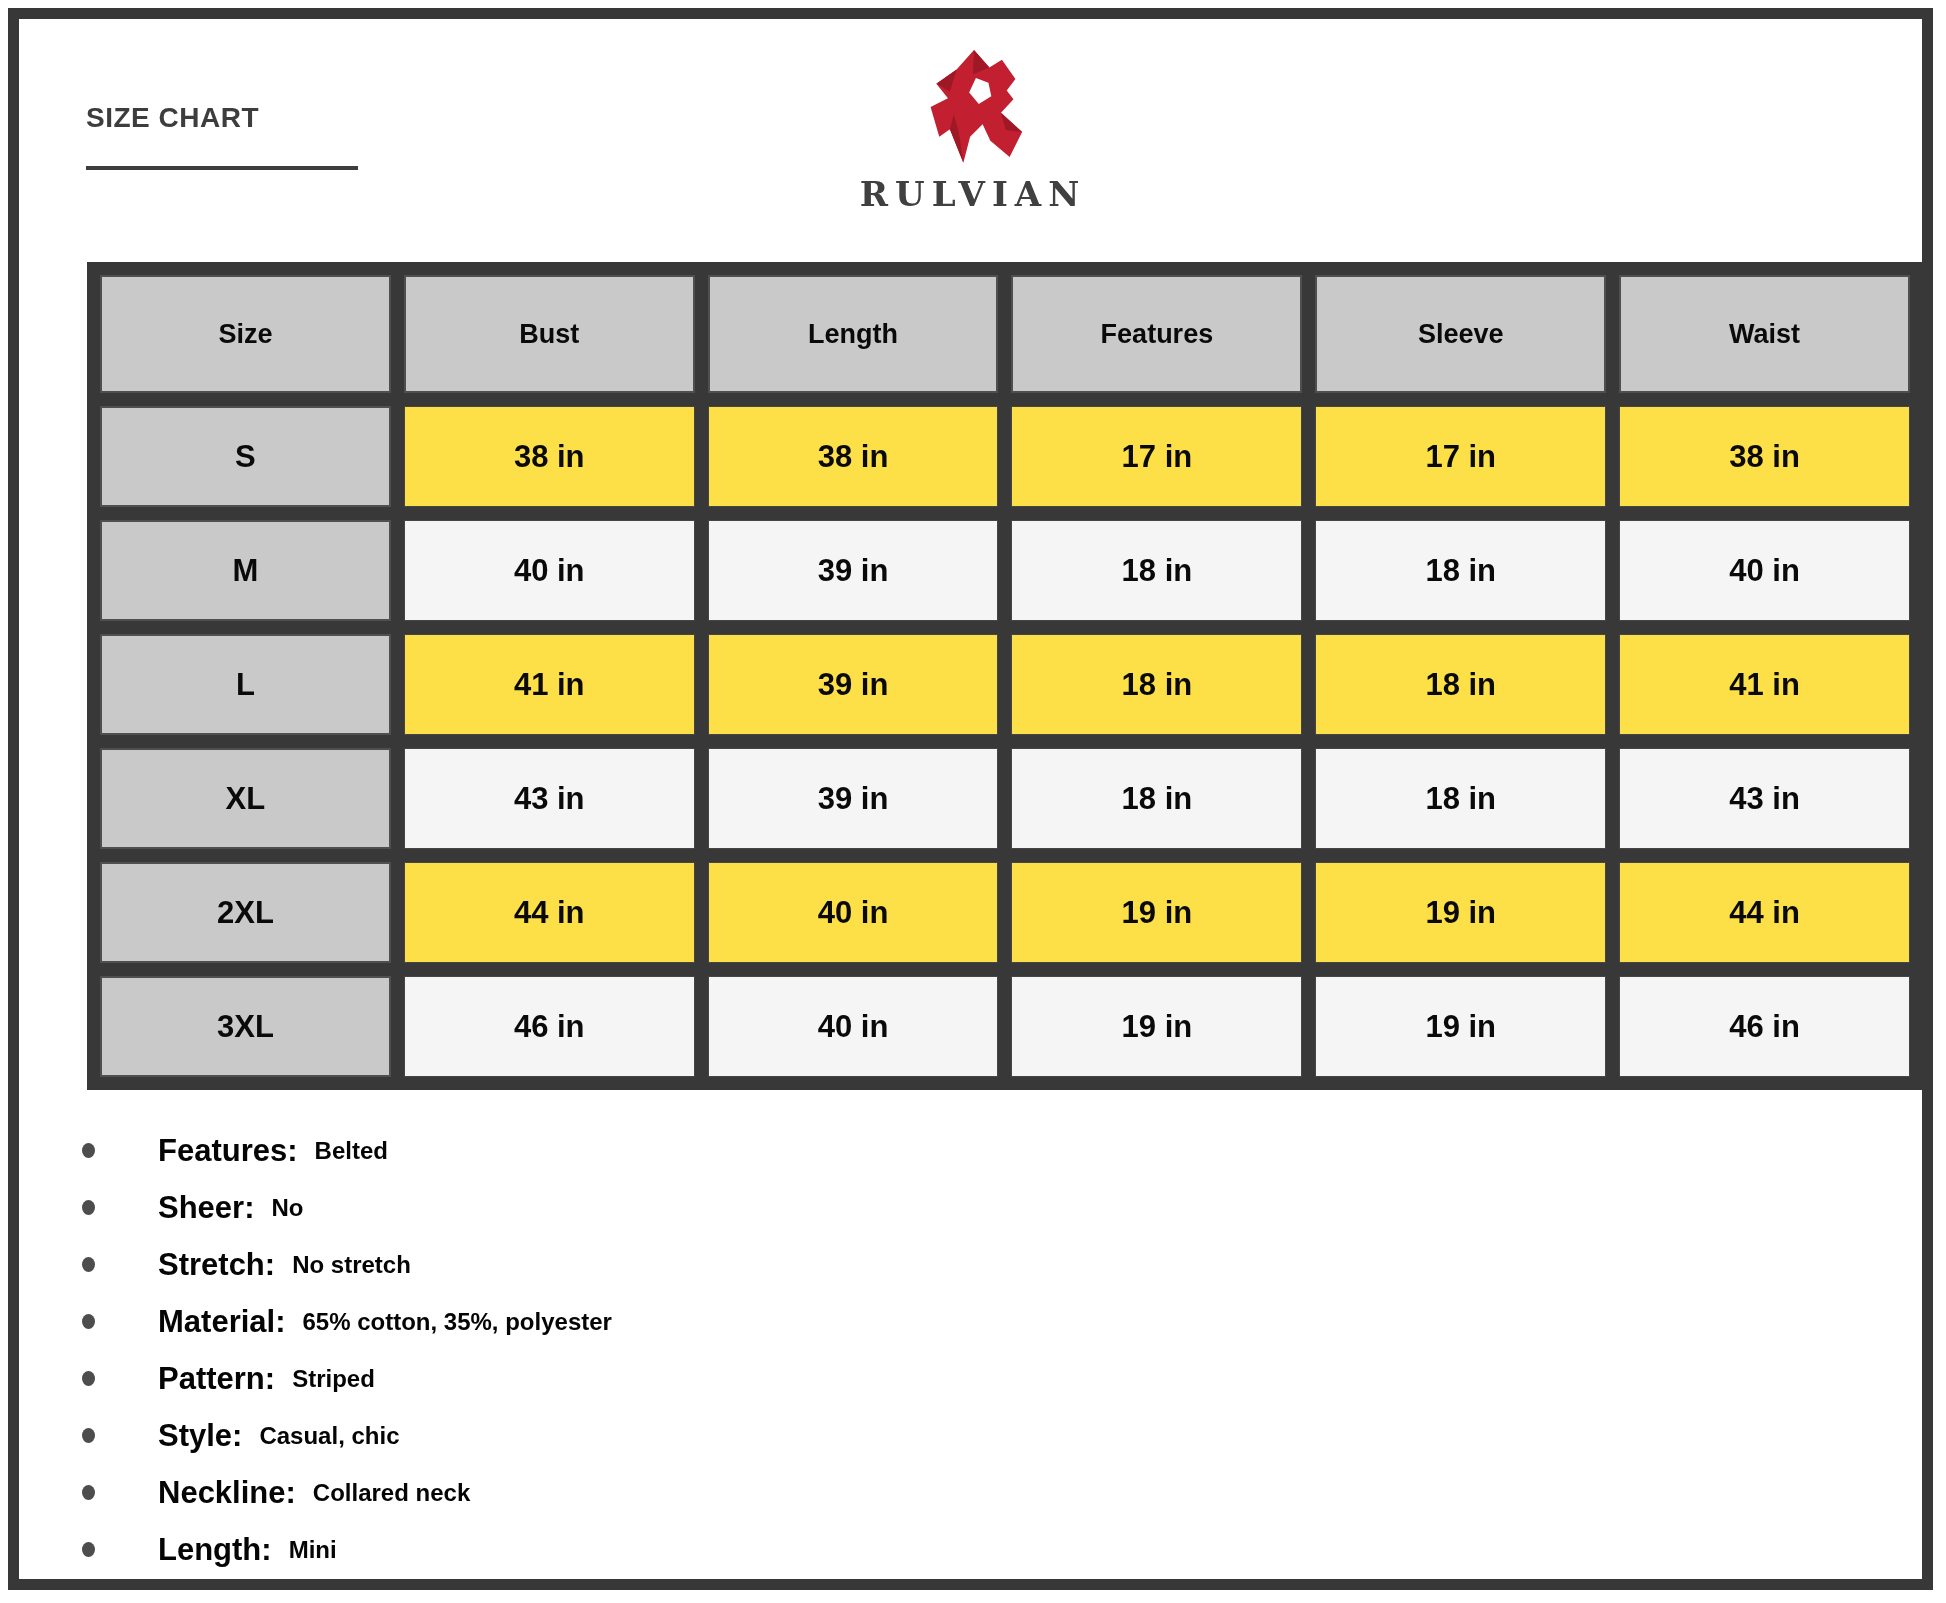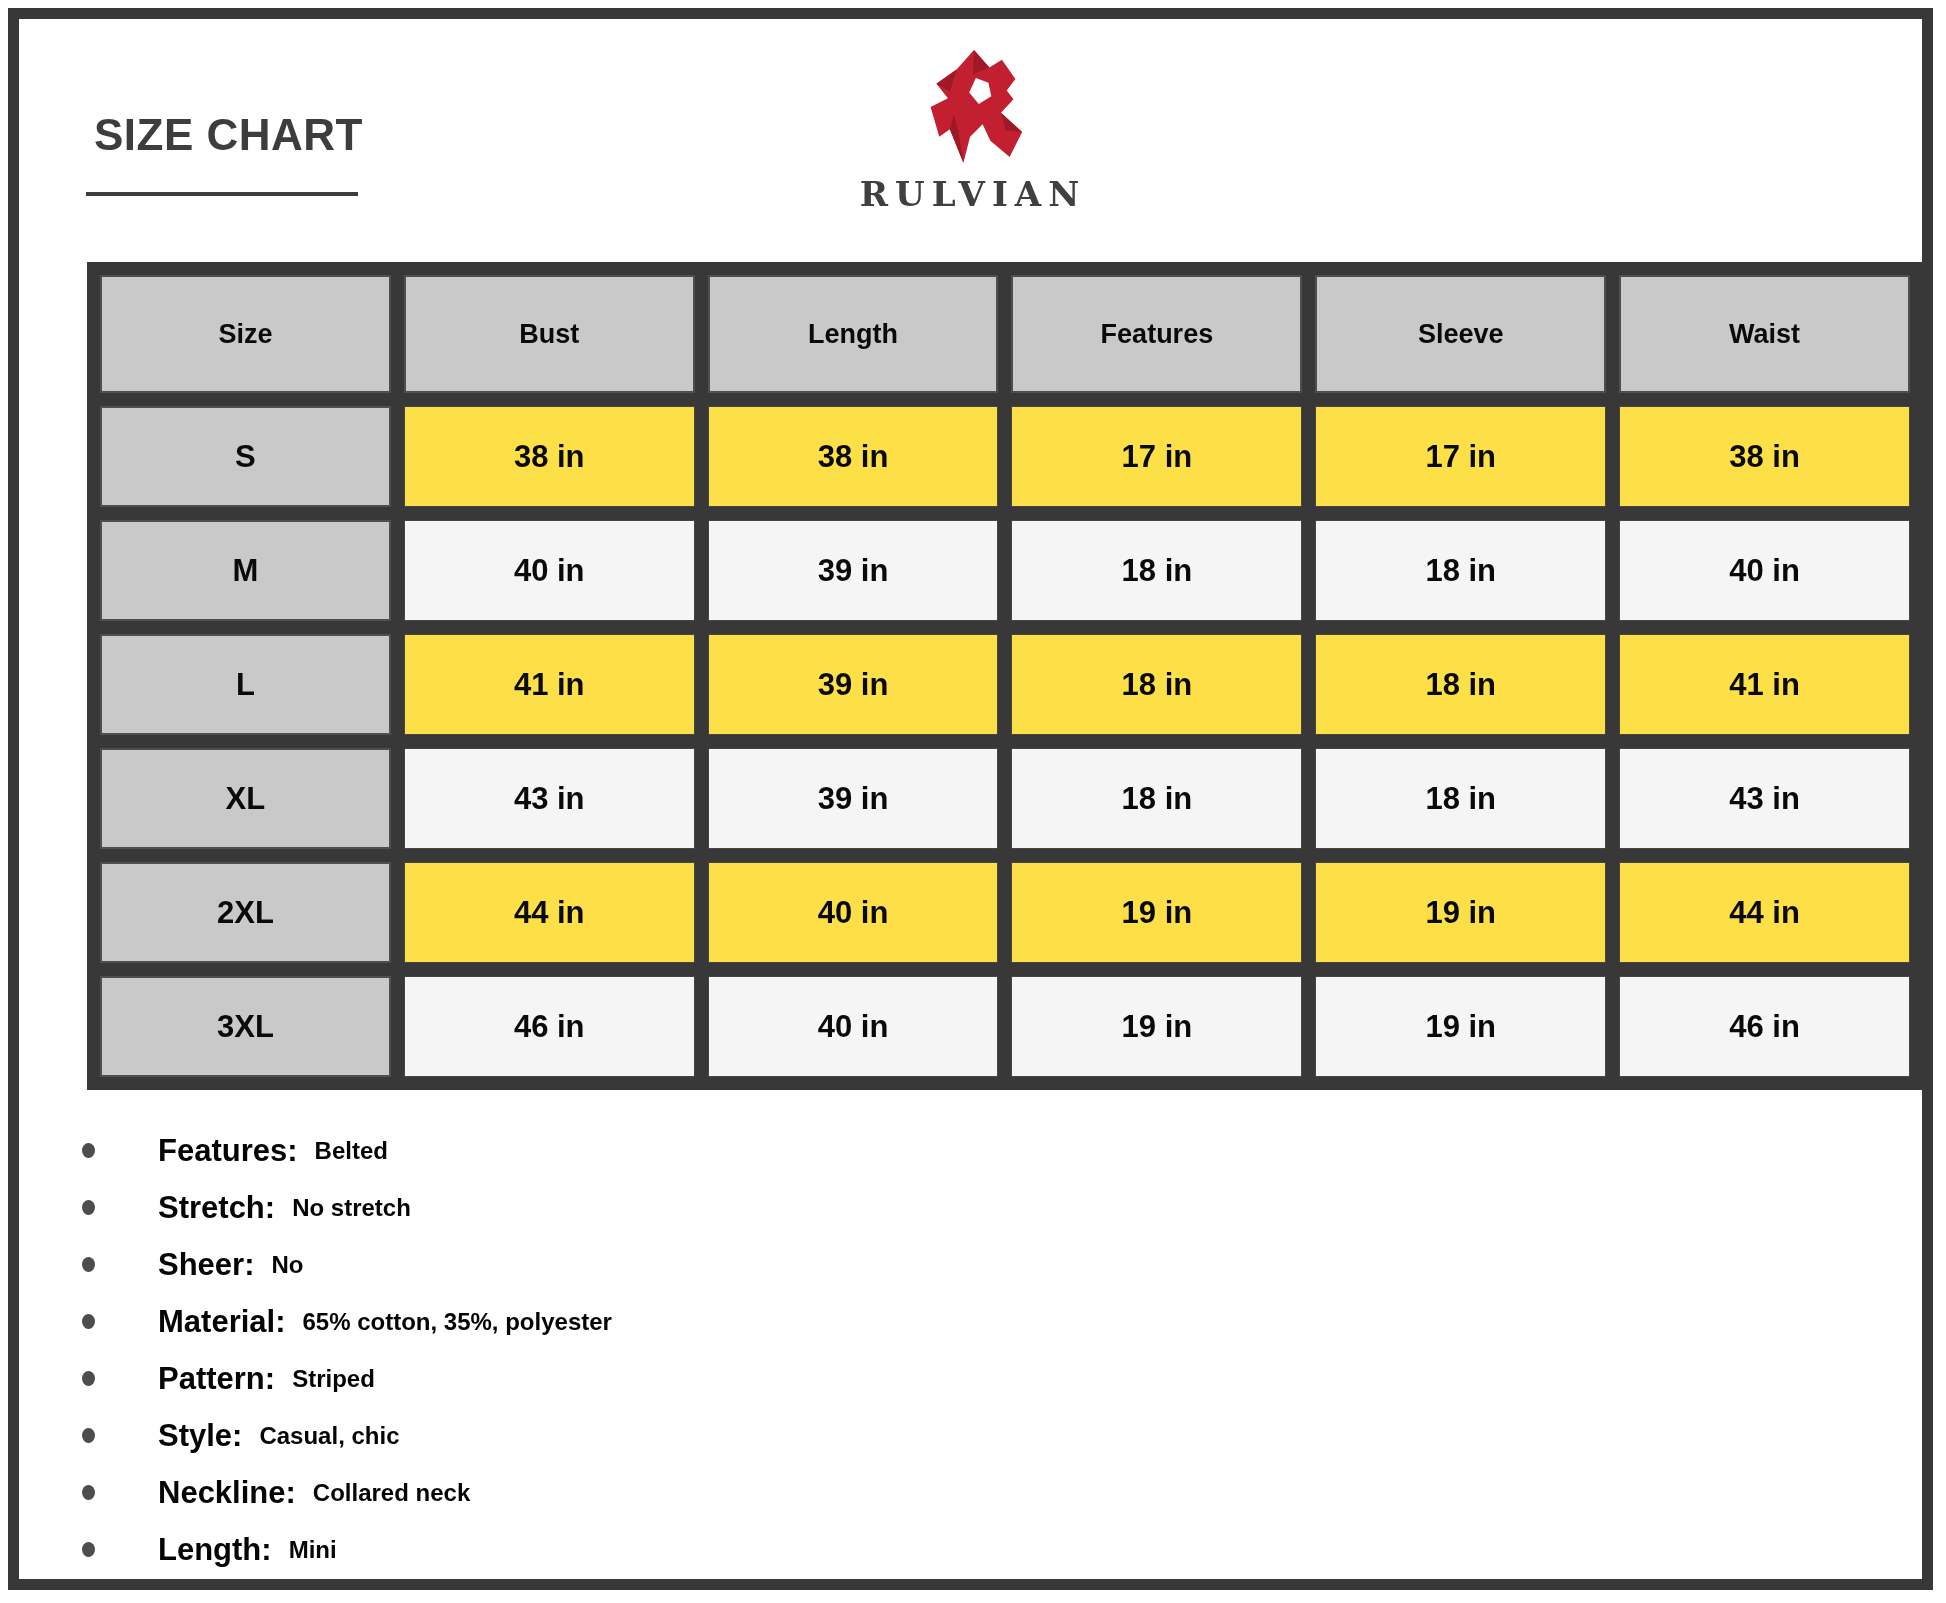--- a/index.html
+++ b/index.html
@@ -15,22 +15,22 @@
   .frame {
     position: absolute;
     left: 8px; top: 8px; right: 13px; bottom: 13px;
     border: 11px solid #383838;
     pointer-events: none;
   }
 
   
   .title-block { position: absolute; left: 86px; top: 102px; }
   .page-title {
-    margin: 8px;
-    font-size: 44px;
+    margin: 0;
+    font-size: 28px;
     font-weight: bold;
     letter-spacing: 0.5px;
     color: #3d3d3d;
   }
   .title-underline {
     width: 272px; height: 4px;
     background: #3d3d3d;
     margin-top: 32px;
   }
 
@@ -193,30 +193,30 @@
 </div>
 
 <div class="details">
   <div class="detail-item">
     <span class="bullet"></span>
     <span class="detail-label">Features:</span>
     <span class="detail-value">Belted</span>
   </div>
   <div class="detail-item">
     <span class="bullet"></span>
+    <span class="detail-label">Sheer:</span>
+    <span class="detail-value">No</span>
+  </div>
+  <div class="detail-item">
+    <span class="bullet"></span>
     <span class="detail-label">Stretch:</span>
     <span class="detail-value">No stretch</span>
   </div>
   <div class="detail-item">
     <span class="bullet"></span>
-    <span class="detail-label">Sheer:</span>
-    <span class="detail-value">No</span>
-  </div>
-  <div class="detail-item">
-    <span class="bullet"></span>
     <span class="detail-label">Material:</span>
     <span class="detail-value">65% cotton, 35%, polyester</span>
   </div>
   <div class="detail-item">
     <span class="bullet"></span>
     <span class="detail-label">Pattern:</span>
     <span class="detail-value">Striped</span>
   </div>
   <div class="detail-item">
     <span class="bullet"></span>

